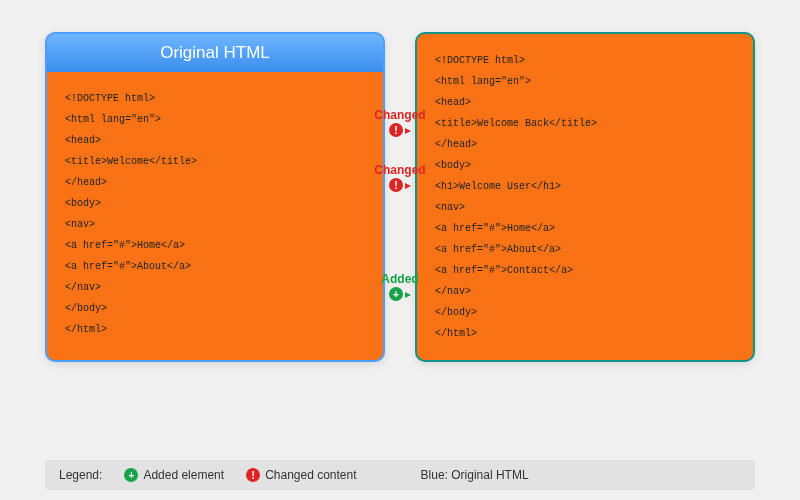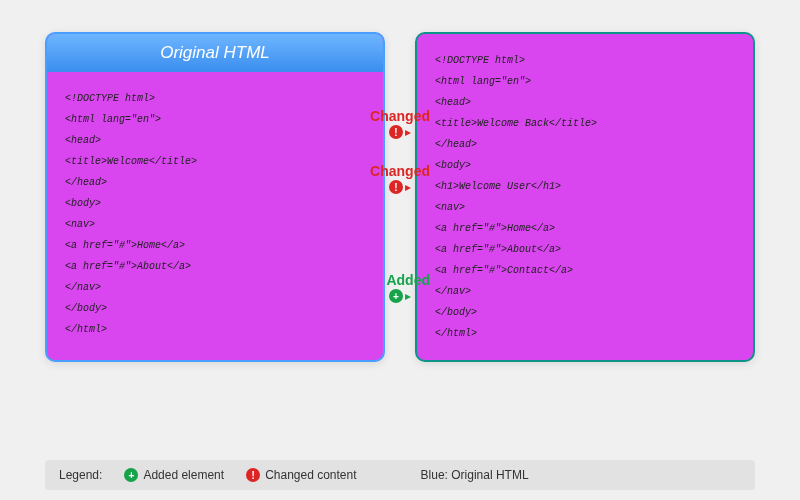--- a/index.html
+++ b/index.html
@@ -13,26 +13,25 @@
   position: relative;
 }
 .container {
   display: flex;
   gap: 30px;
   padding: 32px 45px 0 45px;
   justify-content: center;
 }
 .panel {
   width: 360px;
-  background: #d946ef;
+  background: #f97316;
   border-radius: 10px;
   overflow: hidden;
   box-shadow: 0 2px 8px rgba(0,0,0,0.1);
   position: relative;
-  font-style: italic;
 }
 .panel-original {
   border: 2px solid #4a9eff;
 }
 .panel-modified {
   border: 2px solid #0d9488;
 }
 .panel-header {
   padding: 9px 0;
   text-align: center;
@@ -67,24 +66,23 @@
   pointer-events: none;
 }
 .marker {
   position: absolute;
   left: 50%;
   transform: translateX(-50%);
   text-align: center;
   width: 60px;
 }
 .marker-label {
-  font-size: 14px;
+  font-size: 12px;
   font-weight: 600;
   margin-bottom: 1px;
-  text-align: right;
 }
 .marker-icon-row {
   display: flex;
   align-items: center;
   justify-content: center;
   gap: 2px;
 }
 .marker-badge {
   width: 14px;
   height: 14px;

